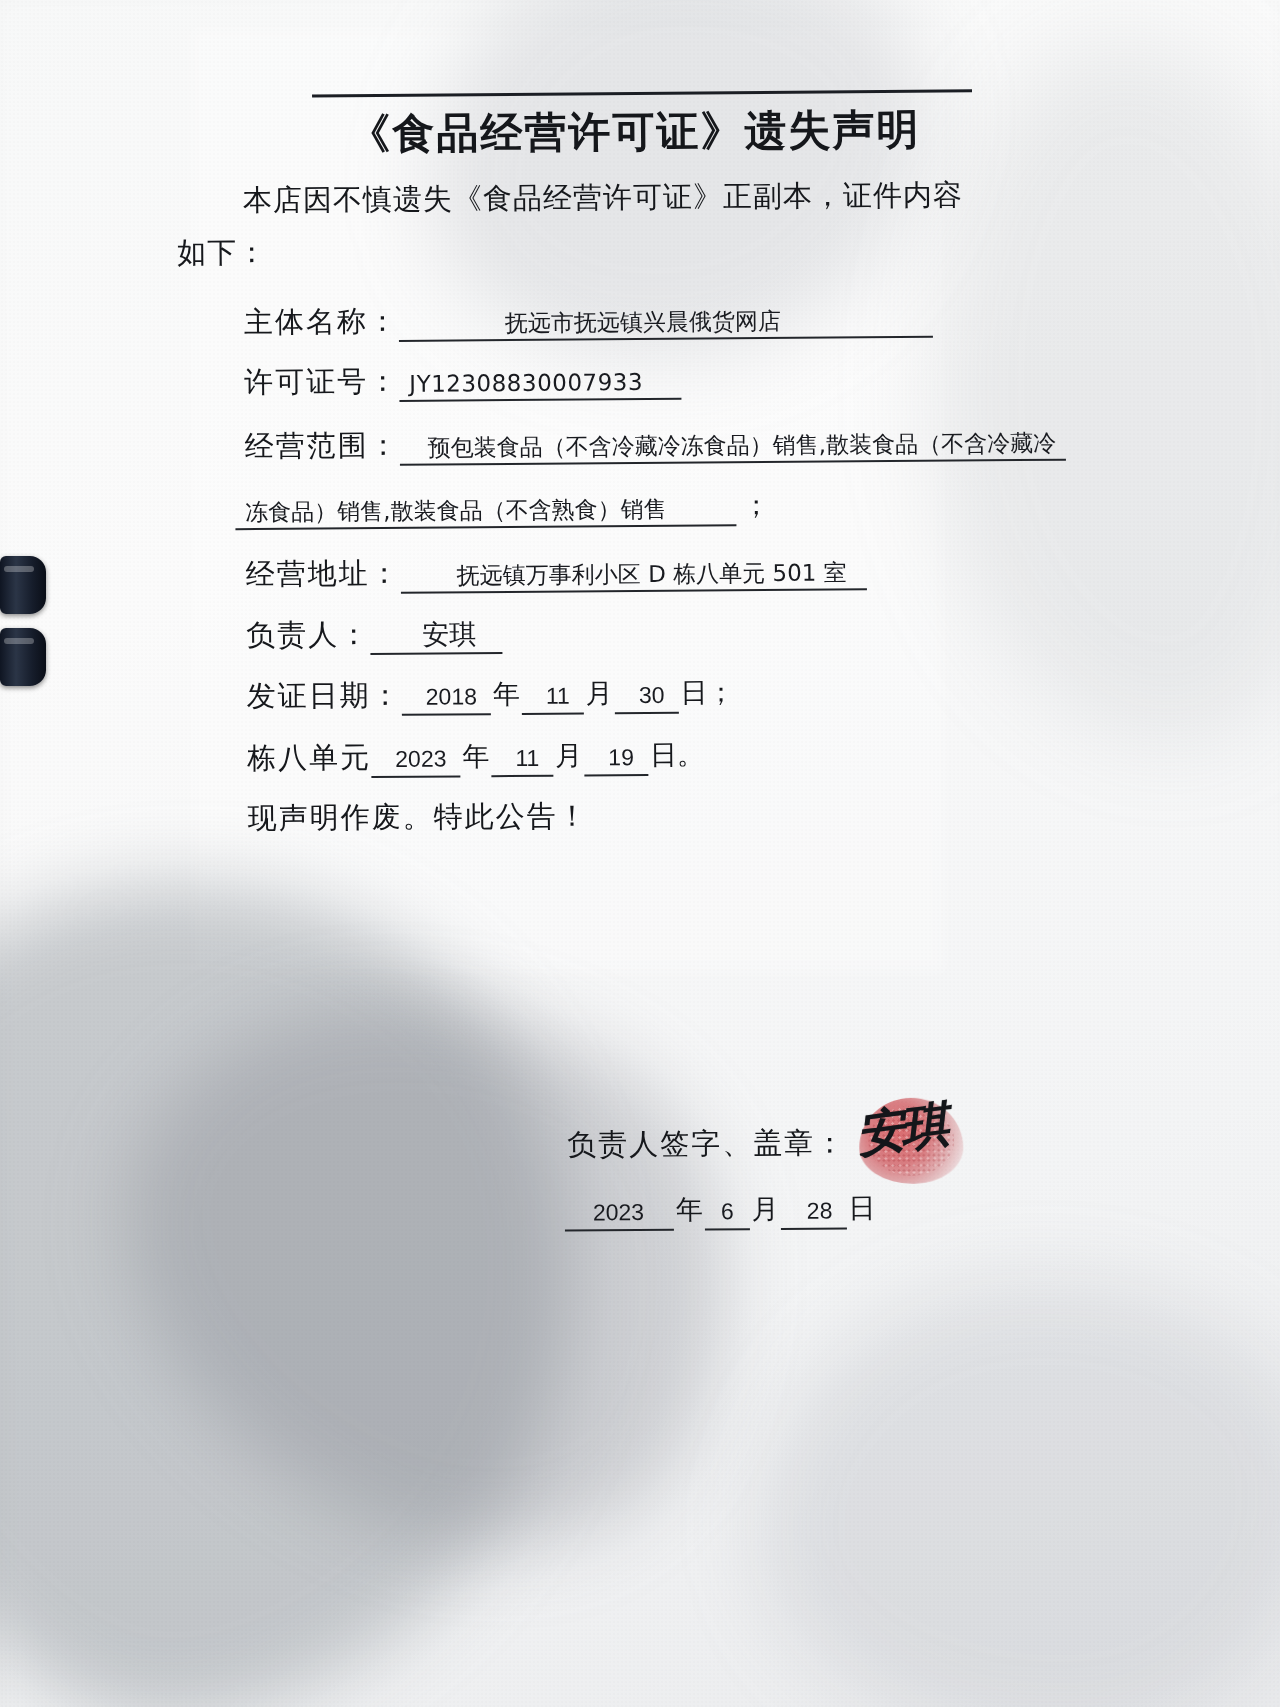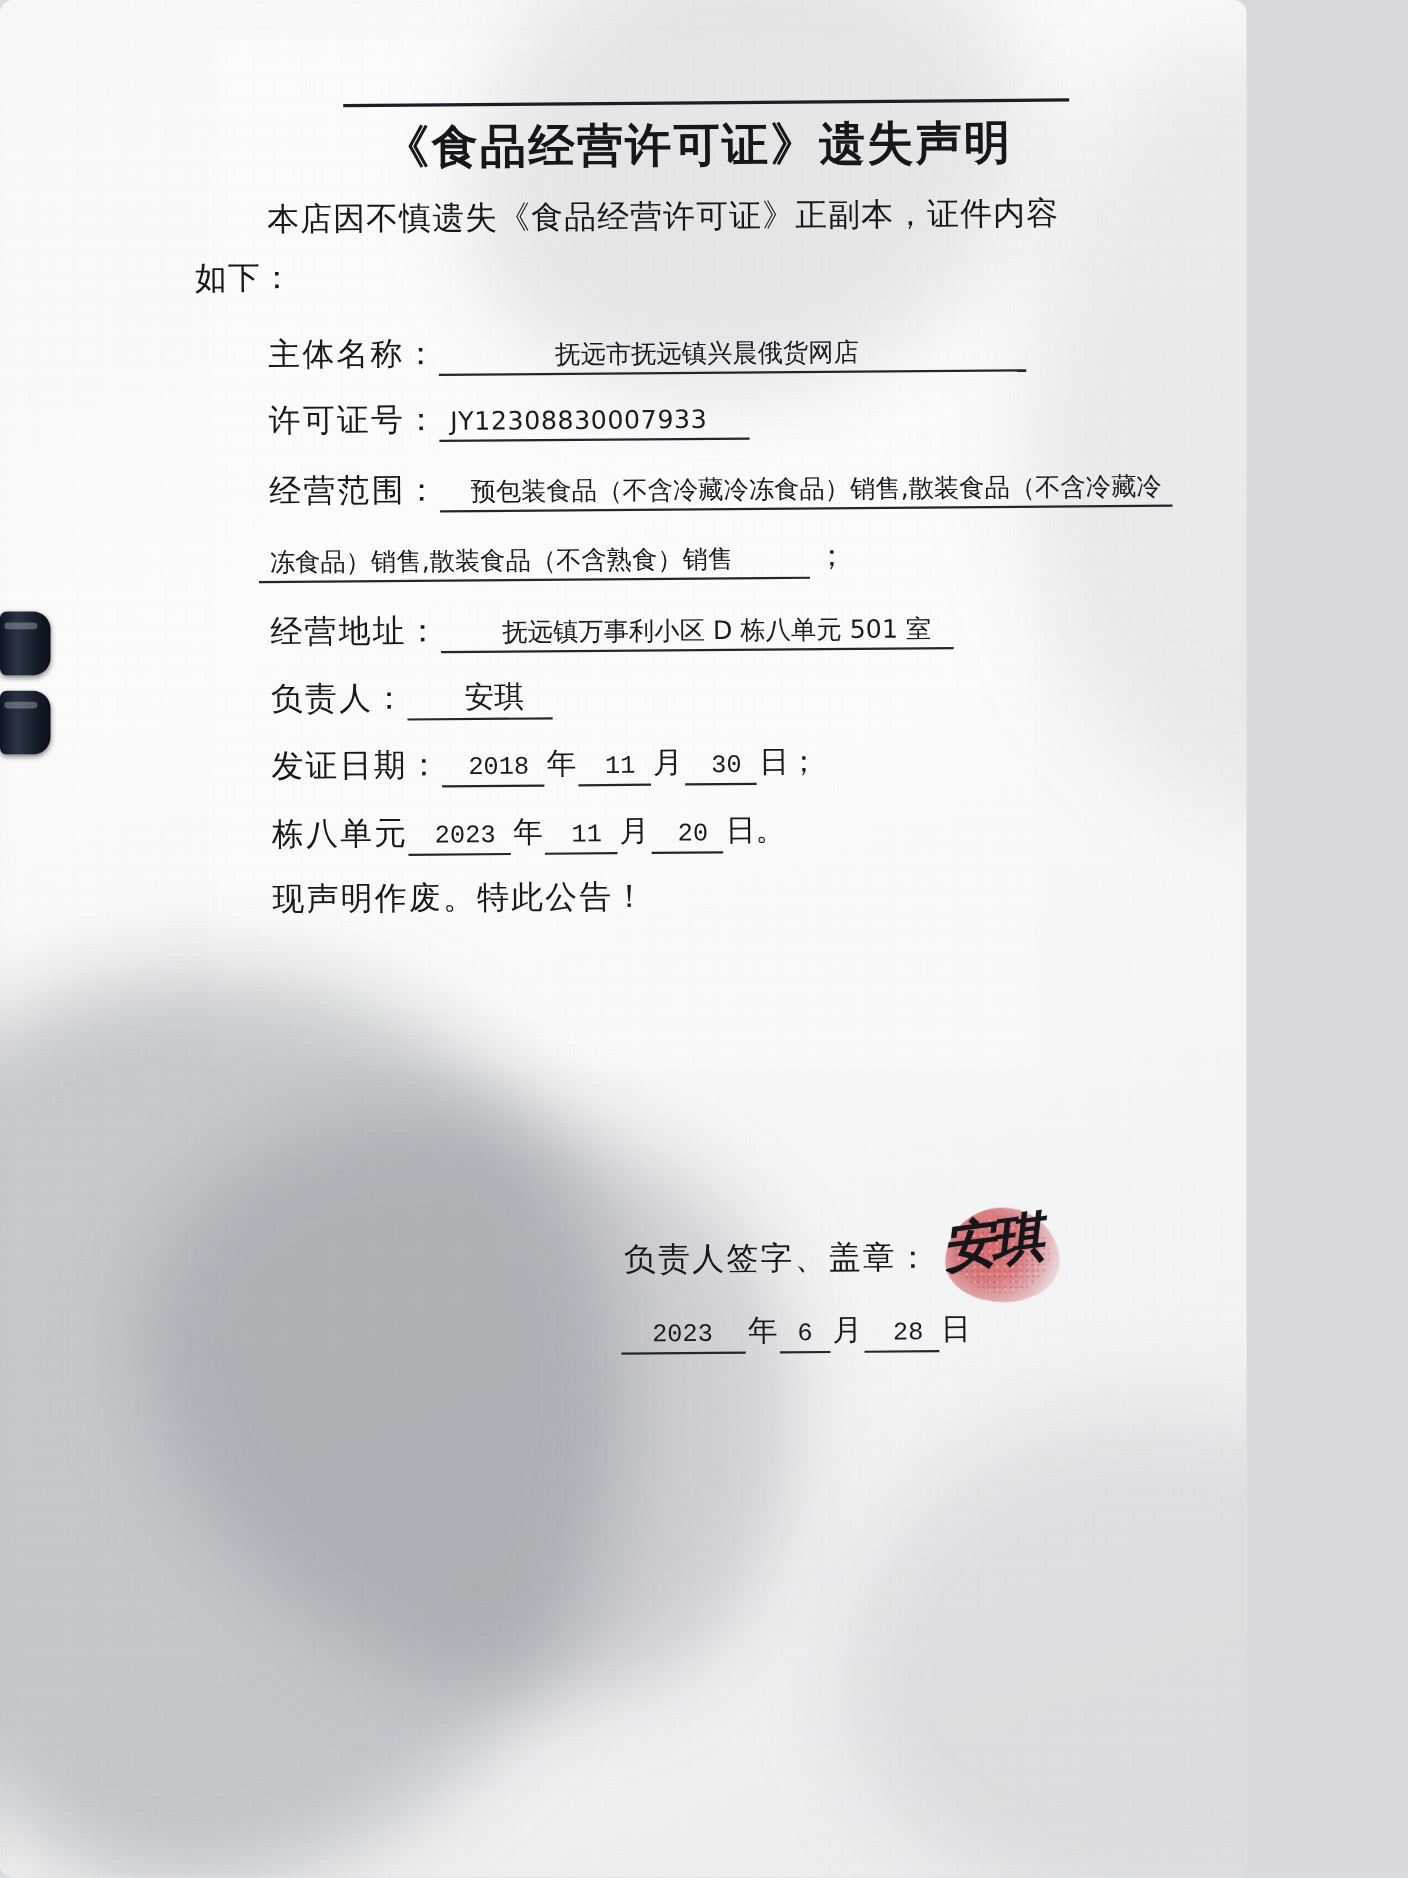--- a/index.html
+++ b/index.html
@@ -10,26 +10,25 @@
   body {
     width: 1280px;
     height: 1707px;
     overflow: hidden;
     font-family: "Liberation Serif", "DejaVu Serif", serif;
   }
 
   
   #photo {
     position: relative;
-    width: 1133px;
+    width: 1280px;
     height: 1707px;
     background:
       linear-gradient(135deg, #e9eaec 0%, #f1f2f3 25%, #eef0f1 55%, #e3e5e8 100%);
     overflow: hidden;
-    border-radius: 12px;
   }
 
   
   #paper {
     position: absolute;
     left: -20px;
     top: -30px;
     width: 1330px;
     height: 1790px;
     background: linear-gradient(160deg, #f7f8f8 0%, #fbfbfb 30%, #f3f4f5 70%, #e9eaec 100%);
@@ -197,21 +196,21 @@
   #row-number { left: 248px; top: 360px; }
   #row-scope  { left: 248px; top: 424px; }
   #scope-2    { left: 238px; top: 488px; }
   #row-addr   { left: 248px; top: 552px; }
   #row-person { left: 248px; top: 613px; }
   #row-issue  { left: 248px; top: 674px; }
   #row-valid  { left: 248px; top: 736px; }
   #row-void   { left: 248px; top: 800px; letter-spacing: 2px; }
 
   .date-num {
-    font-family: Liberation Mono, monospace;
+    font-family: Liberation Sans, sans-serif;
     font-size: 23px;
     border-bottom: 2px solid #23262b;
     padding: 0 14px 3px 24px;
     color: #191b20;
   }
   .date-unit { padding: 0 2px 3px 2px; font-size: 27px; }
 
   
   #sign-label {
     position: absolute;
@@ -359,21 +358,21 @@
       <span class="date-num">30</span>
       <span class="date-unit">日；</span>
     </div>
 
     <div class="field-row" id="row-valid">
       <span class="flabel">栋八单元</span>
       <span class="date-num">2023</span>
       <span class="date-unit">年</span>
       <span class="date-num">11</span>
       <span class="date-unit">月</span>
-      <span class="date-num">20</span>
+      <span class="date-num">19</span>
       <span class="date-unit">日。</span>
     </div>
 
     <div class="para" id="row-void">现声明作废。特此公告！</div>
 
     <div id="sign-label">负责人签字、盖章：</div>
 
     <div id="seal"></div>
     <div id="seal-tex"></div>
     <div id="signature">安琪</div>

